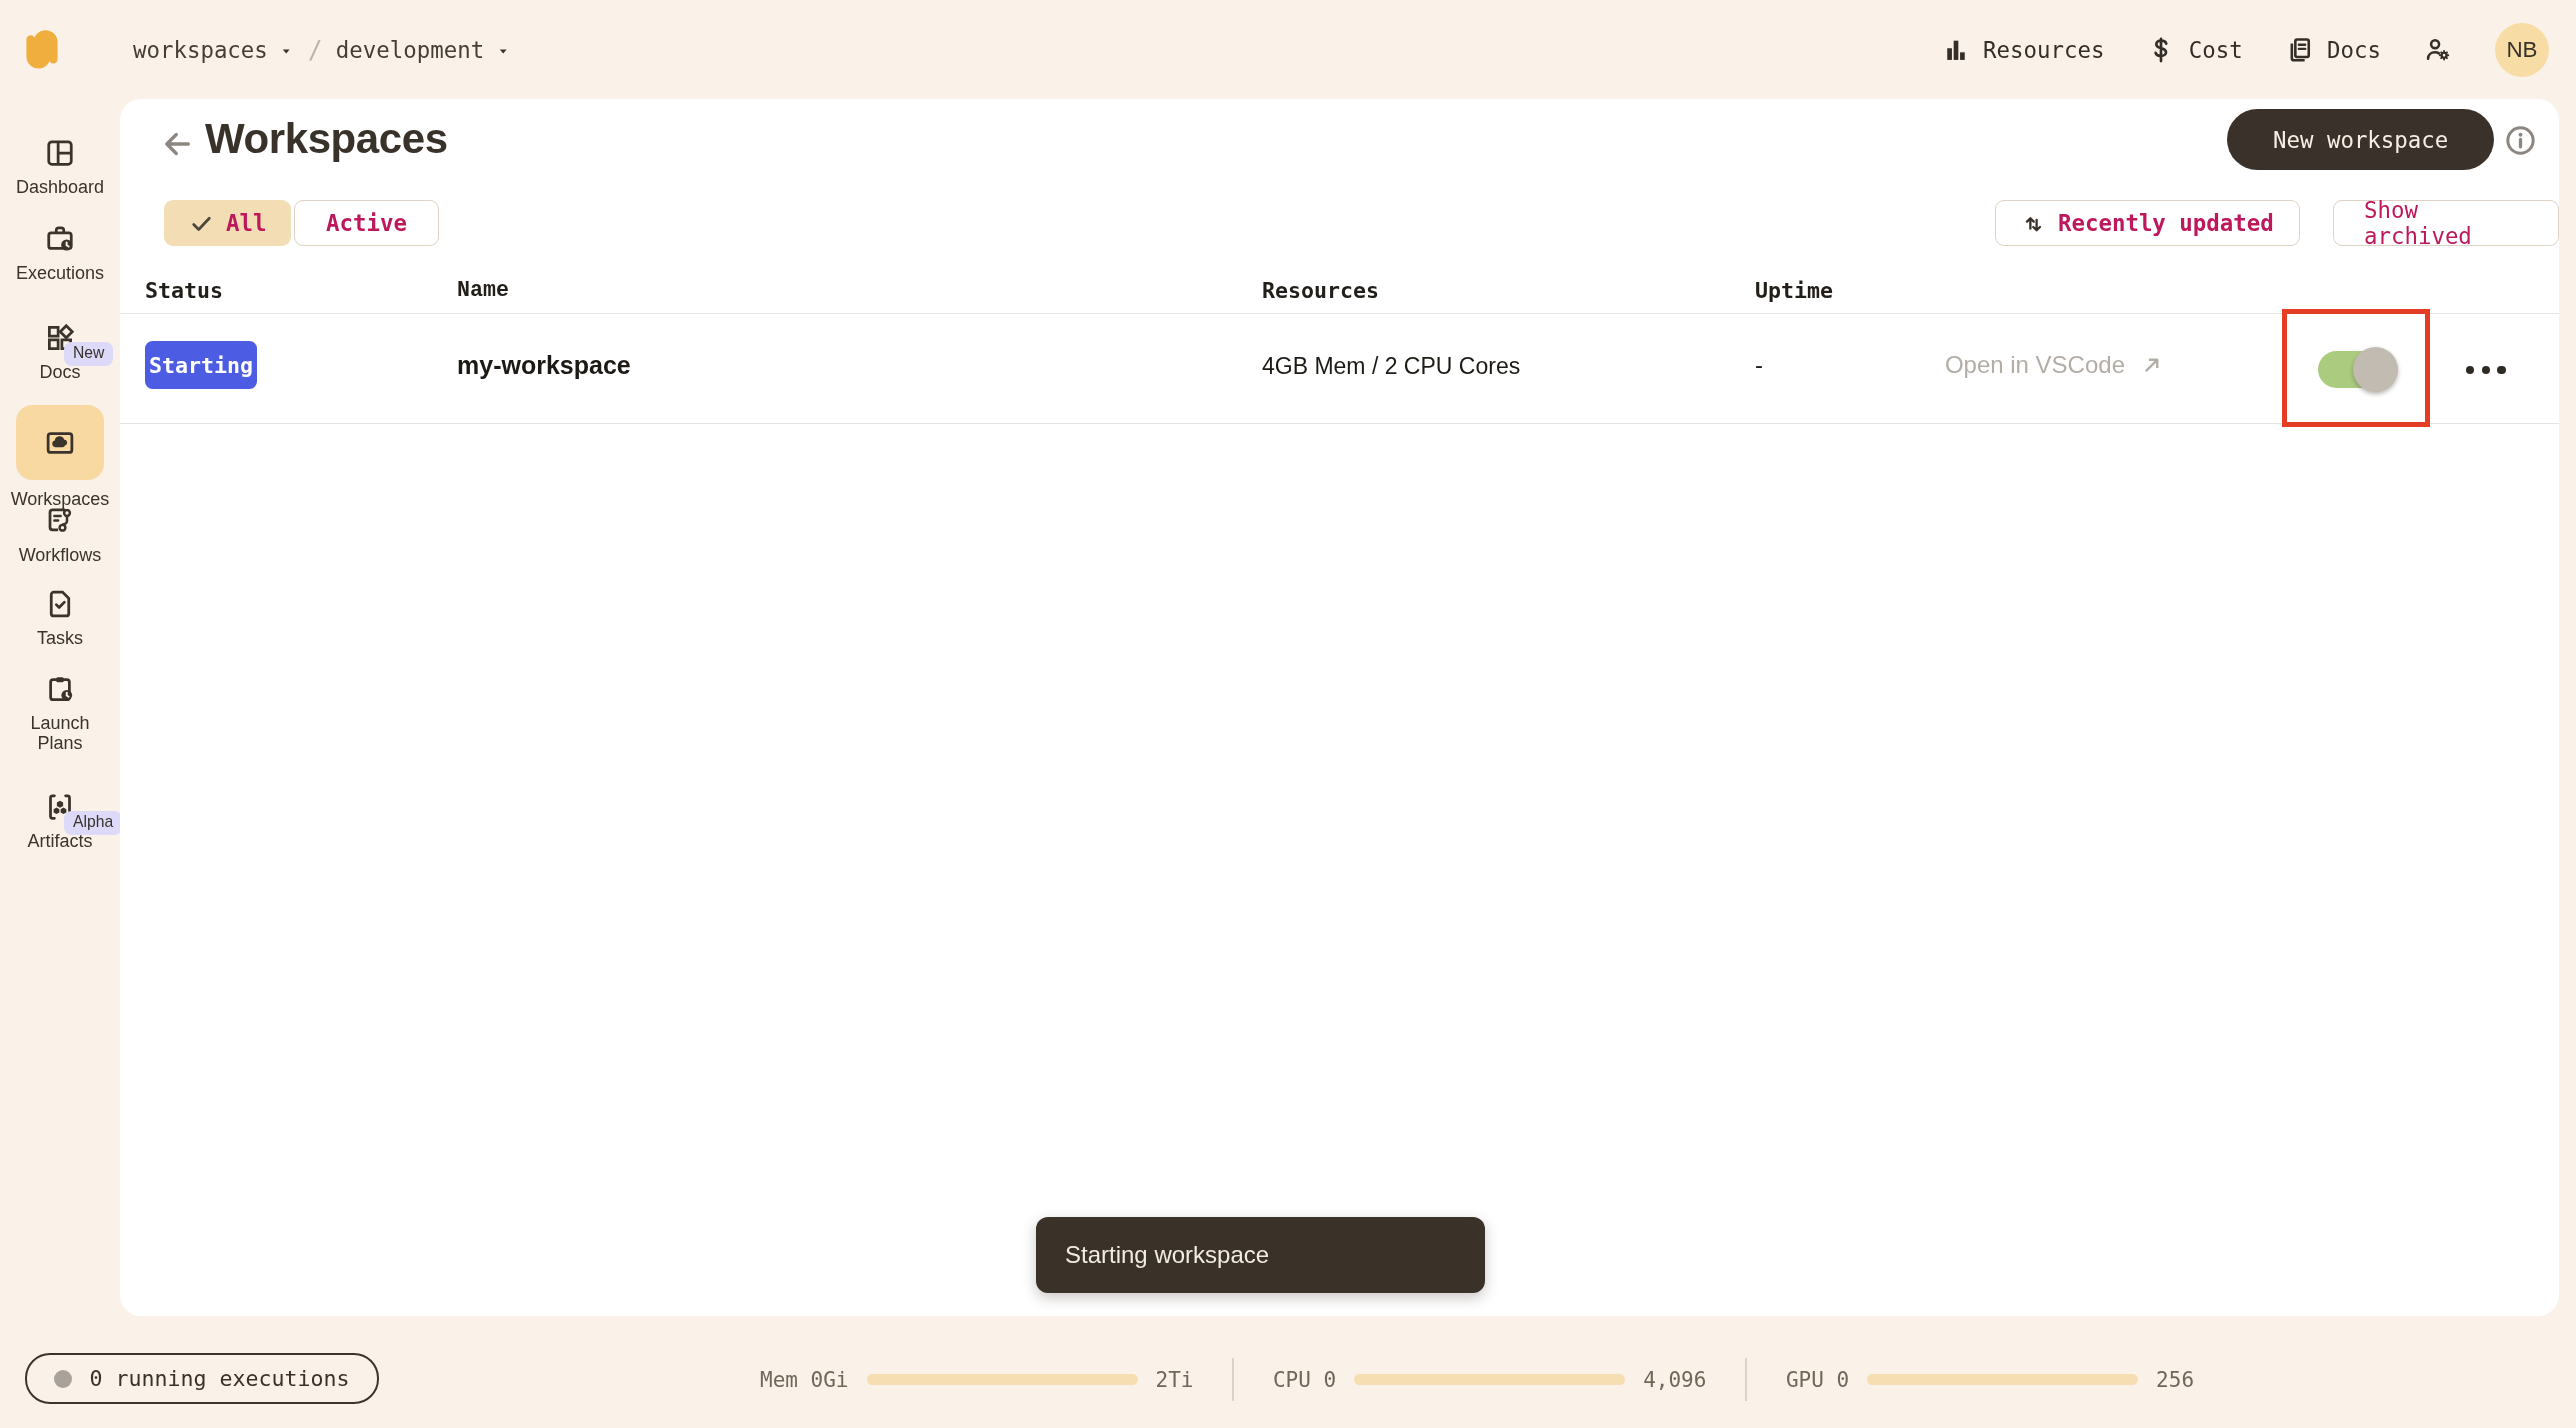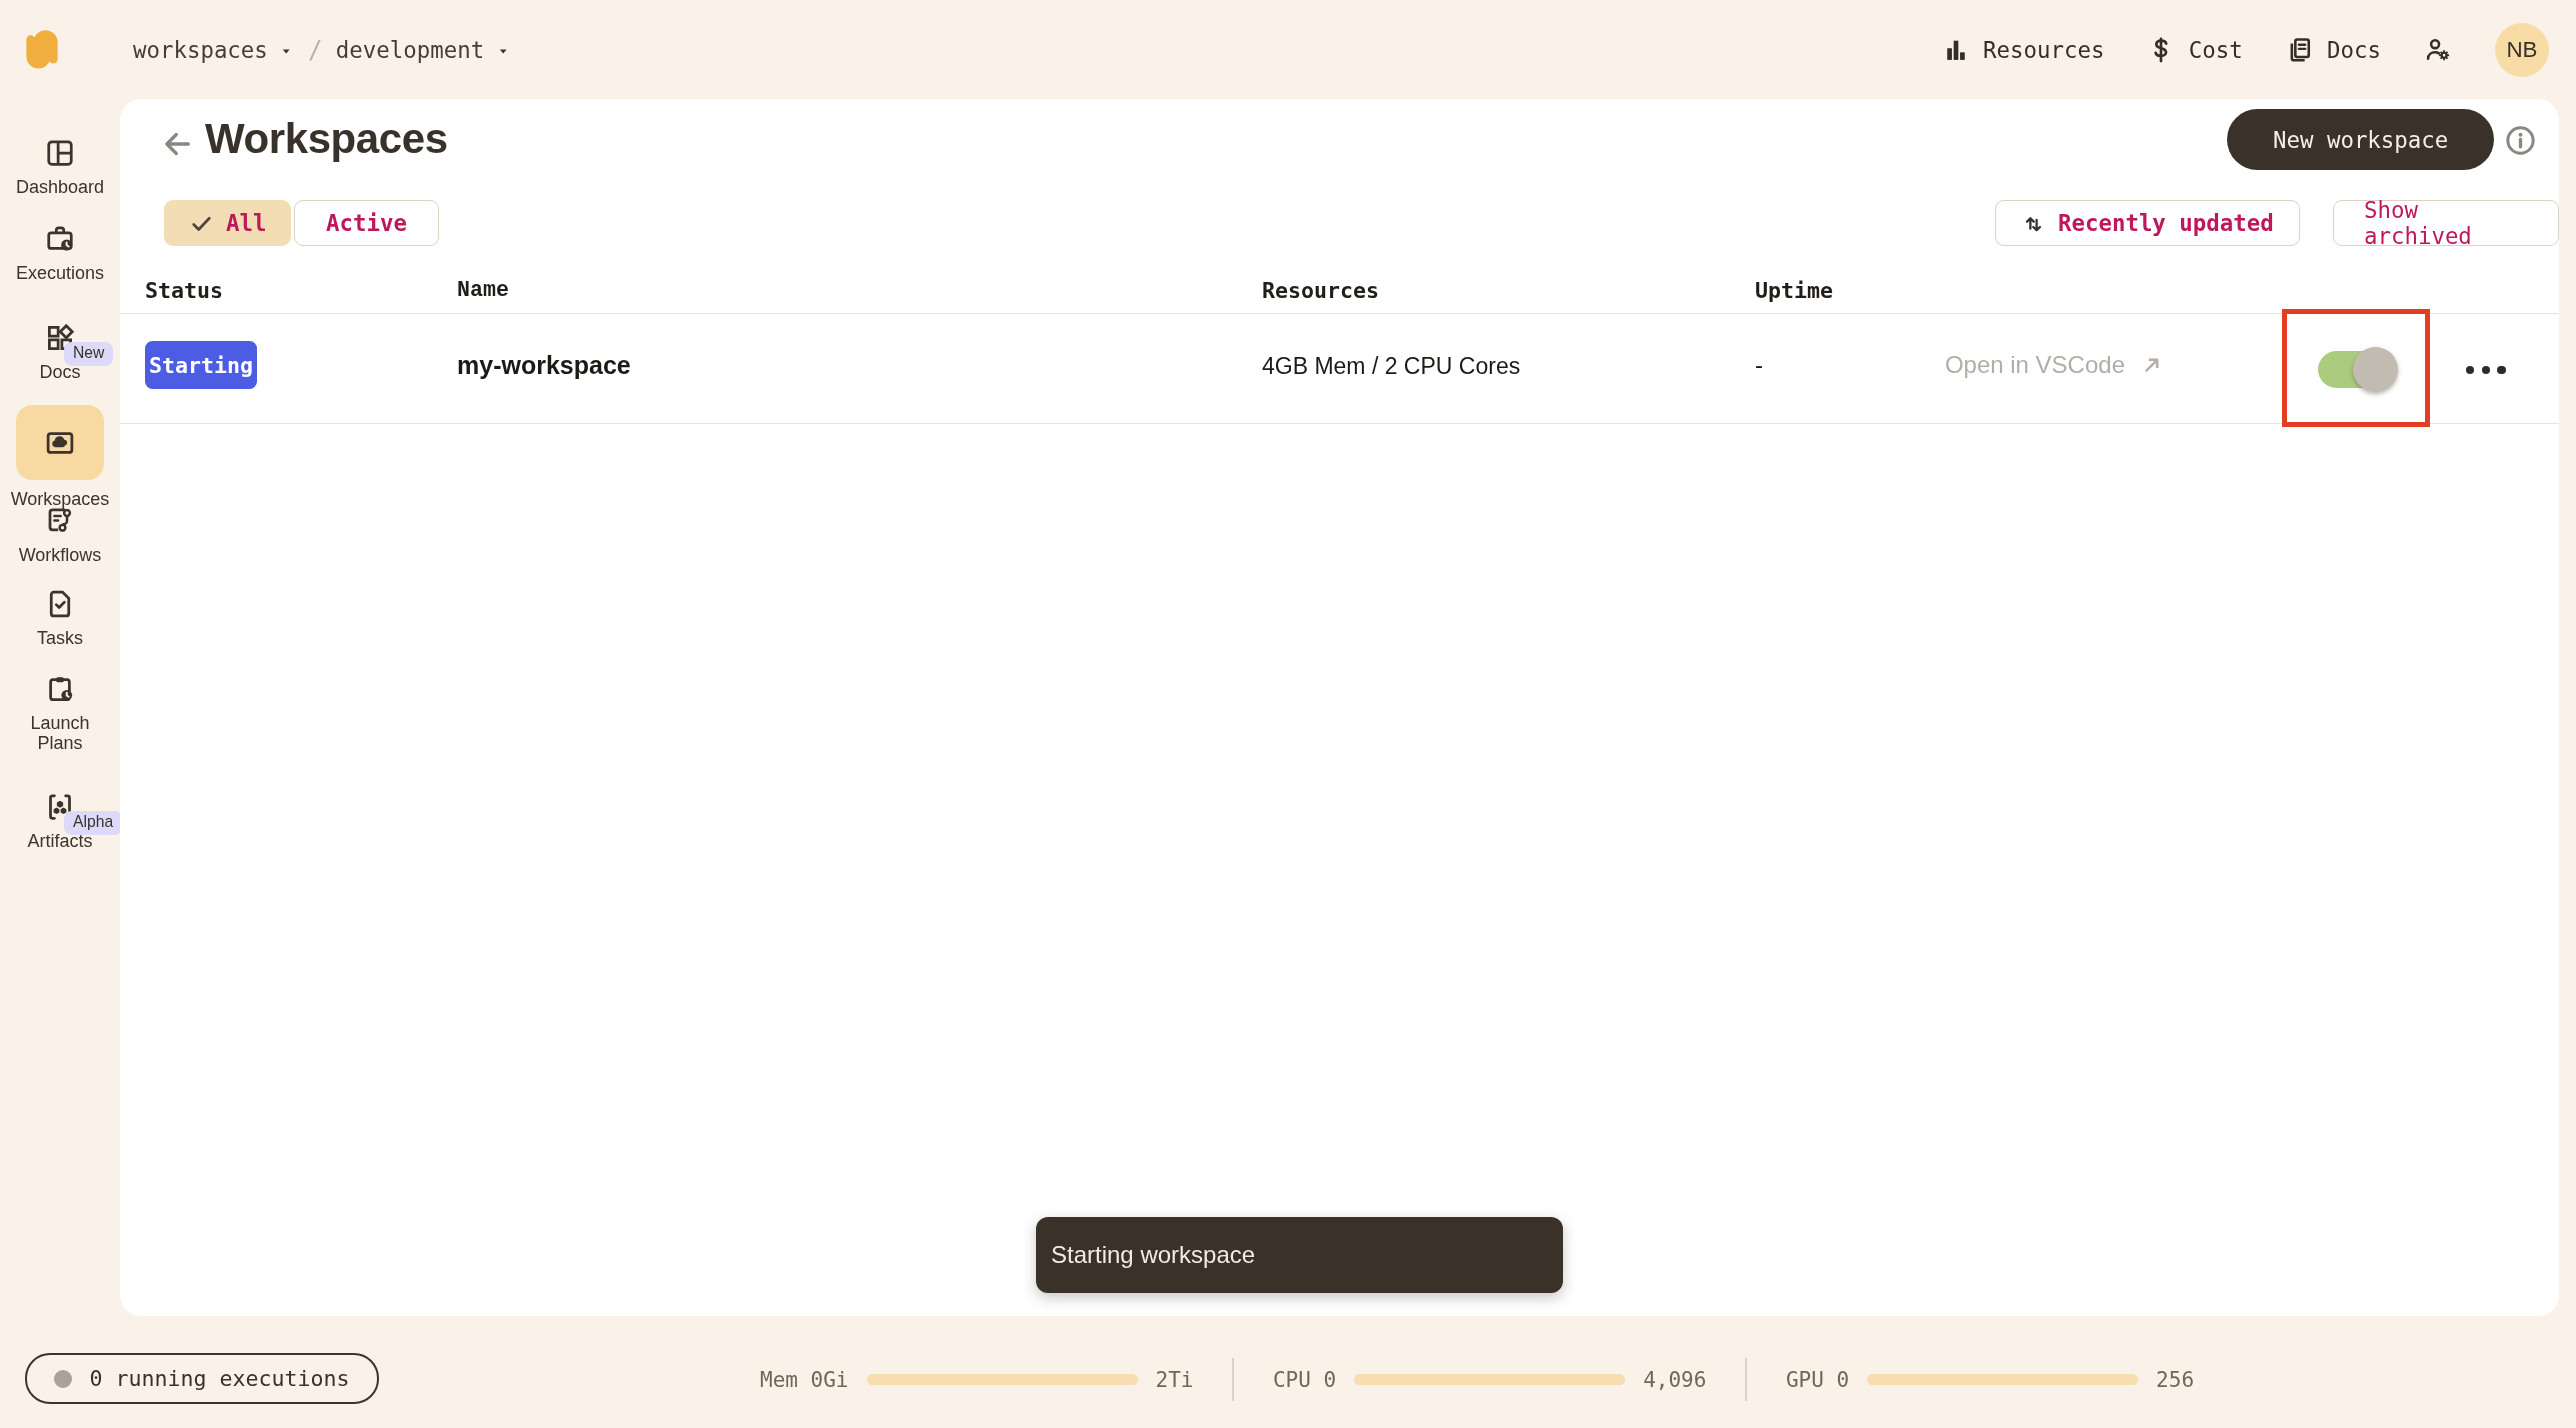--- a/index.html
+++ b/index.html
@@ -77,22 +77,22 @@
   .vscode-link svg { width:25px; height:25px; }
   .toggle-zone { position:absolute; left:2044px; top:0; width:395px; height:110px; }
   .toggle { position:absolute; left:154px; top:37px; width:71px; height:37px; background:#abcb7e; border-radius:18.6px; cursor:pointer; }
   .toggle-knob { position:absolute; right:-9px; top:-3.7px; width:45px; height:45px; border-radius:50%; background:#c1bbb1;
     box-shadow:0 2.2px 4.5px rgba(60,50,40,.35); }
   .highlight-box { position:absolute; left:118px; top:-5.2px; width:148px; height:118px; border:5.2px solid #e33d24; pointer-events:none; }
   .row-menu { position:absolute; left:302px; top:46px; width:45px; height:19.4px; display:flex; align-items:center; gap:7.5px; cursor:pointer; }
   .row-menu i { width:8.2px; height:8.2px; border-radius:50%; background:#2f2a24; }
 
   
-  .toast { position:absolute; left:1036px; top:1217px; width:527px; height:76px; background:#3a3129; border-radius:12px;
-    display:flex; align-items:center; padding-left:15px; color:#f1ece3; font-size:24px; box-shadow:0 4.5px 13.4px rgba(50,40,30,.25); }
+  .toast { position:absolute; left:1036px; top:1217px; width:449px; height:76px; background:#3a3129; border-radius:12px;
+    display:flex; align-items:center; padding-left:29px; color:#f1ece3; font-size:24px; box-shadow:0 4.5px 13.4px rgba(50,40,30,.25); }
 
   
   .exec-pill { position:absolute; left:24.6px; top:1353px; height:51px; border:2.2px solid #3a342c; border-radius:25px;
     display:flex; align-items:center; gap:18px; padding:0 27px; background:transparent; cursor:pointer;
     font-family:"DejaVu Sans Mono","Liberation Mono",monospace; font-size:21.6px; color:#38322a; }
   .exec-dot { width:18px; height:18px; border-radius:50%; background:#a8a29b; }
   .meters { position:absolute; left:760px; top:1358px; display:flex; align-items:center;
     font-family:"DejaVu Sans Mono","Liberation Mono",monospace; font-size:21px; color:#6f6758; }
   .meter { display:flex; align-items:center; gap:18px; }
   .meter-bar { width:271px; height:10.4px; border-radius:5.2px; background:#f6deb2; }

